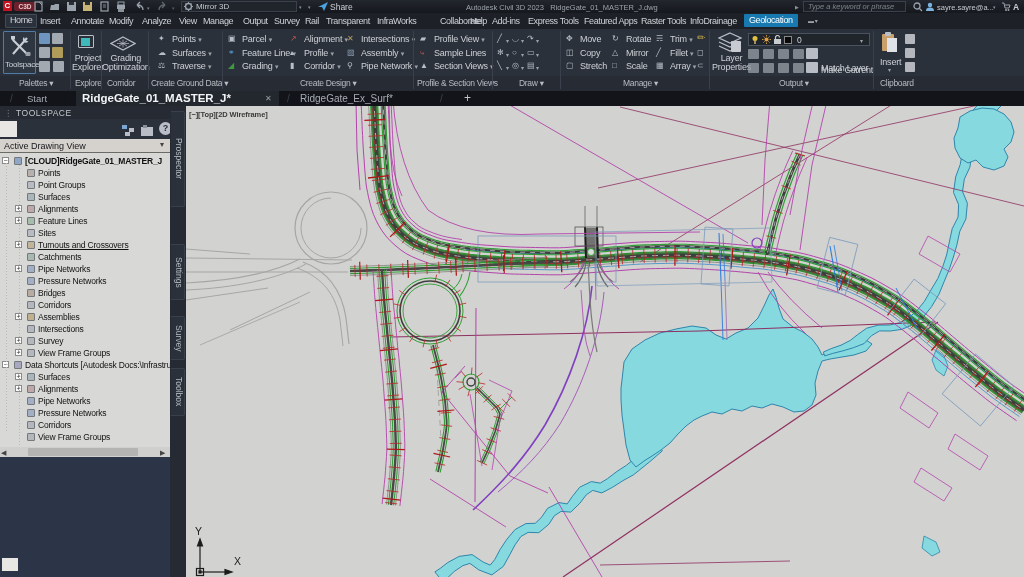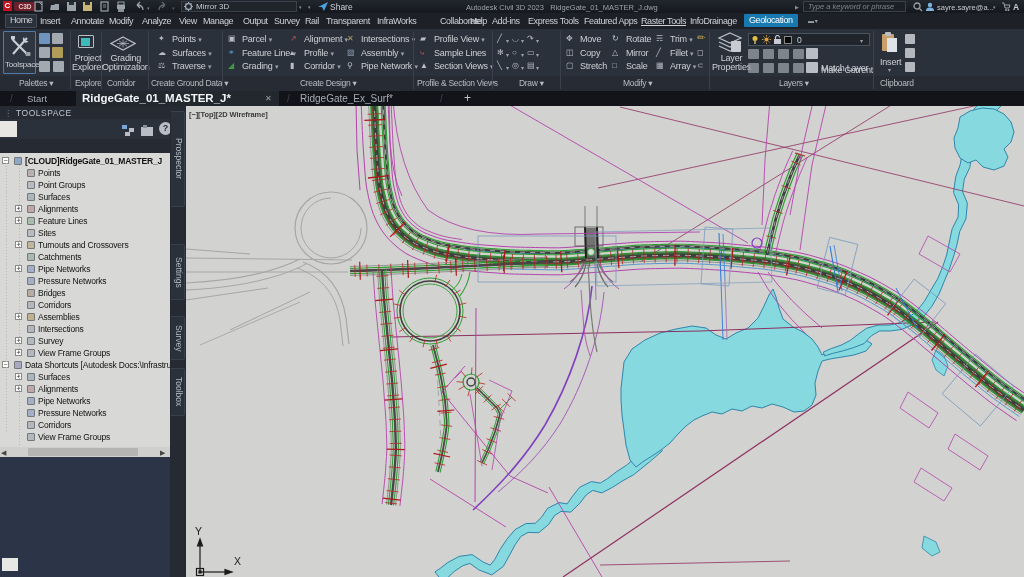--- a/index.html
+++ b/index.html
@@ -136,21 +136,21 @@
       <span style="left:243px;">Output</span>
       <span style="left:274px;">Survey</span>
       <span style="left:305px;">Rail</span>
       <span style="left:326px;">Transparent</span>
       <span style="left:377px;">InfraWorks</span>
       <span style="left:423px;margin-left:17px;">Collaborate</span>
       <span style="left:470px;">Help</span>
       <span style="left:492px;">Add-ins</span>
       <span style="left:528px;">Express Tools</span>
       <span style="left:584px;">Featured Apps</span>
-      <span style="left:641px;text-decoration:underline;">Raster Tools</span>
+      <span style="left:641px;">Raster Tools</span>
       <span style="left:690px;">InfoDrainage</span>
       <span class="geoloc" style="left:744px;top:1px">Geolocation</span>
       <span style="left:808px;top:4px;font-size:6px;color:#9aa0a8">▬ ▾</span>
   </div>
   <div id="ribbon">
     <div class="lblrow"></div>
     <div class="abs" style="left:3px;top:2px;width:33px;height:43px;background:#2e3642;border:1px solid #4f7ba6;border-radius:1px"></div>
       <svg class="abs" style="left:8px;top:5px" width="24" height="24" viewBox="0 0 24 24">
         <g stroke="#c9ced5" stroke-width="2.1" fill="none">
           <path d="M5 6 L19 20"></path>
@@ -251,21 +251,21 @@
       <div class="itxt" style="left:626px;top:32px">Scale</div>
       <div class="abs" style="left:656px;top:5px;width:12px;height:10px;color:#b9bec6;font-size:8px;line-height:10px">☴</div>
       <div class="itxt" style="left:670px;top:5px">Trim <span class="caret">▾</span></div>
       <div class="abs" style="left:656px;top:19px;width:12px;height:10px;color:#b9bec6;font-size:8px;line-height:10px">╱</div>
       <div class="itxt" style="left:670px;top:19px">Fillet <span class="caret">▾</span></div>
       <div class="abs" style="left:656px;top:32px;width:12px;height:10px;color:#b9bec6;font-size:8px;line-height:10px">▦</div>
       <div class="itxt" style="left:670px;top:32px">Array <span class="caret">▾</span></div>
       <div class="abs" style="left:697px;top:3px;width:10px;height:12px;color:#c8a850;font-size:10px">✏</div>
       <div class="abs" style="left:697px;top:19px;width:10px;height:10px;color:#b9bec6;font-size:8px">◻</div>
       <div class="abs" style="left:697px;top:32px;width:10px;height:10px;color:#b9bec6;font-size:8px">⊂</div>
-      <div class="plbl" style="left:623px">Modify ▾</div>
+      <div class="plbl" style="left:623px">Manage ▾</div>
       <div class="sep" style="left:709px"></div>
       <svg class="abs" style="left:718px;top:3px" width="24" height="20" viewBox="0 0 24 20">
         <g fill="none" stroke="#b9bec6" stroke-width="1.3">
           <path d="M12 1 L23 6 L12 11 L1 6 Z"></path>
           <path d="M1 10 L12 15 L23 10"></path>
           <path d="M1 14 L12 19 L23 14"></path>
         </g>
       </svg>
       <div class="abs" style="left:731px;top:12px;width:10px;height:11px;background:#c8ccd2;border-radius:1px"></div>
       <div class="itxt big" style="left:712px;top:25px">Layer<br>Properties</div>
@@ -290,21 +290,21 @@
       <div class="abs" style="left:763px;top:20px;width:11px;height:10px;background:#9aa0a8;opacity:0.75;border-radius:1px"></div>
       <div class="abs" style="left:763px;top:34px;width:11px;height:10px;background:#9aa0a8;opacity:0.75;border-radius:1px"></div>
       <div class="abs" style="left:778px;top:20px;width:11px;height:10px;background:#9aa0a8;opacity:0.75;border-radius:1px"></div>
       <div class="abs" style="left:778px;top:34px;width:11px;height:10px;background:#9aa0a8;opacity:0.75;border-radius:1px"></div>
       <div class="abs" style="left:793px;top:20px;width:11px;height:10px;background:#9aa0a8;opacity:0.75;border-radius:1px"></div>
       <div class="abs" style="left:793px;top:34px;width:11px;height:10px;background:#9aa0a8;opacity:0.75;border-radius:1px"></div>
       <div class="abs" style="left:806px;top:19px;width:12px;height:11px;background:#b9bec6;border-radius:1px"></div>
       <div class="itxt" style="left:821px;top:36px">Make Current</div>
       <div class="abs" style="left:806px;top:33px;width:12px;height:11px;background:#b9bec6;border-radius:1px"></div>
       <div class="itxt" style="left:821px;top:34px">Match Layer</div>
-      <div class="plbl" style="left:779px">Layers ▾</div>
+      <div class="plbl" style="left:779px">Output ▾</div>
       <div class="sep" style="left:873px"></div>
       <svg class="abs" style="left:881px;top:3px" width="17" height="23" viewBox="0 0 17 23">
         <rect x="1" y="2" width="12" height="17" rx="1" fill="#c9a06a"></rect>
         <rect x="4" y="0" width="6" height="4" rx="1" fill="#b9bec6"></rect>
         <rect x="6" y="6" width="10" height="14" fill="#dfe2e6"></rect>
       </svg>
       <div class="itxt" style="left:880px;top:28px">Insert</div>
       <div class="abs" style="left:888px;top:37px;color:#9aa0a8;font-size:6px">▾</div>
       <div class="abs" style="left:905px;top:5px;width:10px;height:10px;background:#c3c7cd;border-radius:1px;opacity:0.9"></div>
       <div class="abs" style="left:905px;top:19px;width:10px;height:10px;background:#c3c7cd;border-radius:1px;opacity:0.9"></div>
@@ -685,33 +685,37 @@
               <rect x="0" y="0" width="5" height="4" fill="#7aa7d8"></rect>
               <rect x="7" y="3" width="5" height="4" fill="#b9bec6"></rect>
               <rect x="3" y="7" width="5" height="4" fill="#b9bec6"></rect>
             </svg></div>
           <div class="abs" style="left:141px;top:4px;width:13px;height:12px"><svg width="13" height="12">
               <rect x="0" y="2" width="12" height="9" fill="#b9bec6"></rect>
               <rect x="2" y="0" width="4" height="3" fill="#8a9098"></rect>
             </svg></div>
           <div class="abs" style="left:159px;top:3px;width:13px;height:13px;border-radius:50%;background:#b9bec6;color:#262b33;font-size:9px;font-weight:bold;text-align:center;line-height:13px">?</div>
         </div>
+      <div id="tscombo">
+          <span style="position:absolute;left:4px;top:2px">Active Drawing View</span>
+          <span style="position:absolute;right:6px;top:1px;font-size:8px;color:#444">▾</span>
+        </div>
       <div id="tstree">
           <div class="pm" style="left:2px;top:4px">−</div>
           <div class="trow" style="left:14px;top:3px;font-weight:bold;"><span class="tico" style="background:#8fa6c4;display:inline-block;width:8px;height:8px;border:1px solid #73787d;box-sizing:border-box;border-radius:1px;margin-right:3px;vertical-align:-1px"></span>[CLOUD]RidgeGate_01_MASTER_J</div>
           <div class="trow" style="left:27px;top:15px;"><span class="tico" style="background:#b8b0ac;display:inline-block;width:8px;height:8px;border:1px solid #73787d;box-sizing:border-box;border-radius:1px;margin-right:3px;vertical-align:-1px"></span>Points</div>
           <div class="trow" style="left:27px;top:27px;"><span class="tico" style="background:#b8bcc0;display:inline-block;width:8px;height:8px;border:1px solid #73787d;box-sizing:border-box;border-radius:1px;margin-right:3px;vertical-align:-1px"></span>Point Groups</div>
           <div class="trow" style="left:27px;top:39px;"><span class="tico" style="background:#aab6ba;display:inline-block;width:8px;height:8px;border:1px solid #73787d;box-sizing:border-box;border-radius:1px;margin-right:3px;vertical-align:-1px"></span>Surfaces</div>
           <div class="pm" style="left:15px;top:52px">+</div>
           <div class="trow" style="left:27px;top:51px;"><span class="tico" style="background:#c0a8a8;display:inline-block;width:8px;height:8px;border:1px solid #73787d;box-sizing:border-box;border-radius:1px;margin-right:3px;vertical-align:-1px"></span>Alignments</div>
           <div class="pm" style="left:15px;top:64px">+</div>
           <div class="trow" style="left:27px;top:63px;"><span class="tico" style="background:#a8bcac;display:inline-block;width:8px;height:8px;border:1px solid #73787d;box-sizing:border-box;border-radius:1px;margin-right:3px;vertical-align:-1px"></span>Feature Lines</div>
           <div class="trow" style="left:27px;top:75px;"><span class="tico" style="background:#b8bcc0;display:inline-block;width:8px;height:8px;border:1px solid #73787d;box-sizing:border-box;border-radius:1px;margin-right:3px;vertical-align:-1px"></span>Sites</div>
           <div class="pm" style="left:15px;top:88px">+</div>
-          <div class="trow" style="left:27px;top:87px;"><span class="tico" style="background:#c0b49a;display:inline-block;width:8px;height:8px;border:1px solid #73787d;box-sizing:border-box;border-radius:1px;margin-right:3px;vertical-align:-1px"></span>Turnouts and Crossovers</div>
+          <div class="trow" style="left:27px;top:87px;text-decoration:underline;"><span class="tico" style="background:#c0b49a;display:inline-block;width:8px;height:8px;border:1px solid #73787d;box-sizing:border-box;border-radius:1px;margin-right:3px;vertical-align:-1px"></span>Turnouts and Crossovers</div>
           <div class="trow" style="left:27px;top:99px;"><span class="tico" style="background:#aab8b2;display:inline-block;width:8px;height:8px;border:1px solid #73787d;box-sizing:border-box;border-radius:1px;margin-right:3px;vertical-align:-1px"></span>Catchments</div>
           <div class="pm" style="left:15px;top:112px">+</div>
           <div class="trow" style="left:27px;top:111px;"><span class="tico" style="background:#a4aec4;display:inline-block;width:8px;height:8px;border:1px solid #73787d;box-sizing:border-box;border-radius:1px;margin-right:3px;vertical-align:-1px"></span>Pipe Networks</div>
           <div class="trow" style="left:27px;top:123px;"><span class="tico" style="background:#a4aec4;display:inline-block;width:8px;height:8px;border:1px solid #73787d;box-sizing:border-box;border-radius:1px;margin-right:3px;vertical-align:-1px"></span>Pressure Networks</div>
           <div class="trow" style="left:27px;top:135px;"><span class="tico" style="background:#b8aca0;display:inline-block;width:8px;height:8px;border:1px solid #73787d;box-sizing:border-box;border-radius:1px;margin-right:3px;vertical-align:-1px"></span>Bridges</div>
           <div class="trow" style="left:27px;top:147px;"><span class="tico" style="background:#b4b8bc;display:inline-block;width:8px;height:8px;border:1px solid #73787d;box-sizing:border-box;border-radius:1px;margin-right:3px;vertical-align:-1px"></span>Corridors</div>
           <div class="pm" style="left:15px;top:160px">+</div>
           <div class="trow" style="left:27px;top:159px;"><span class="tico" style="background:#c0b090;display:inline-block;width:8px;height:8px;border:1px solid #73787d;box-sizing:border-box;border-radius:1px;margin-right:3px;vertical-align:-1px"></span>Assemblies</div>
           <div class="trow" style="left:27px;top:171px;"><span class="tico" style="background:#b4b8bc;display:inline-block;width:8px;height:8px;border:1px solid #73787d;box-sizing:border-box;border-radius:1px;margin-right:3px;vertical-align:-1px"></span>Intersections</div>
           <div class="pm" style="left:15px;top:184px">+</div>

